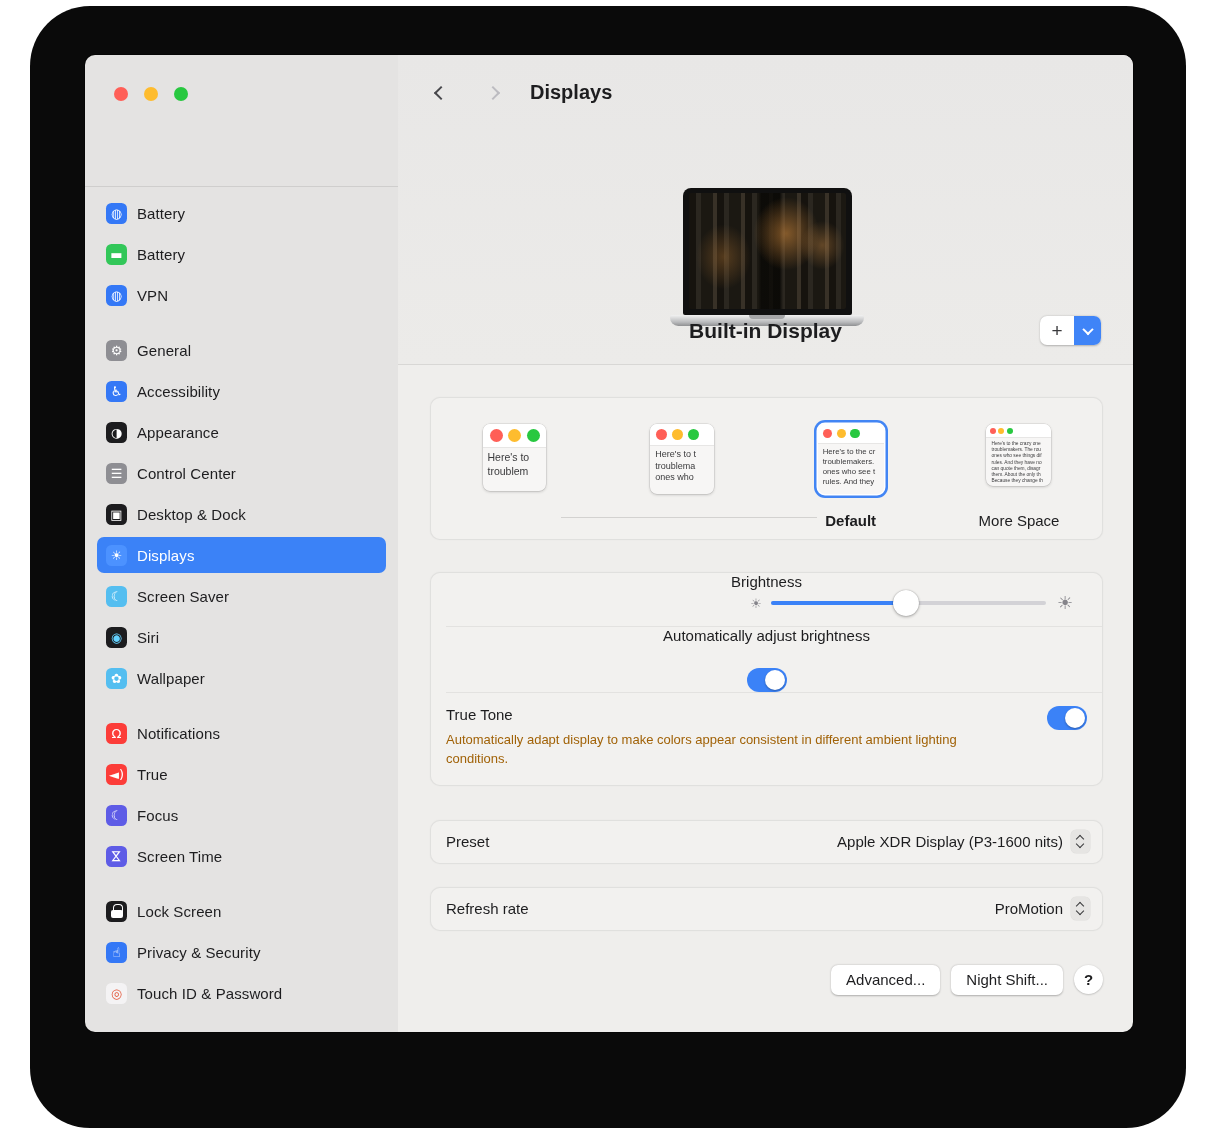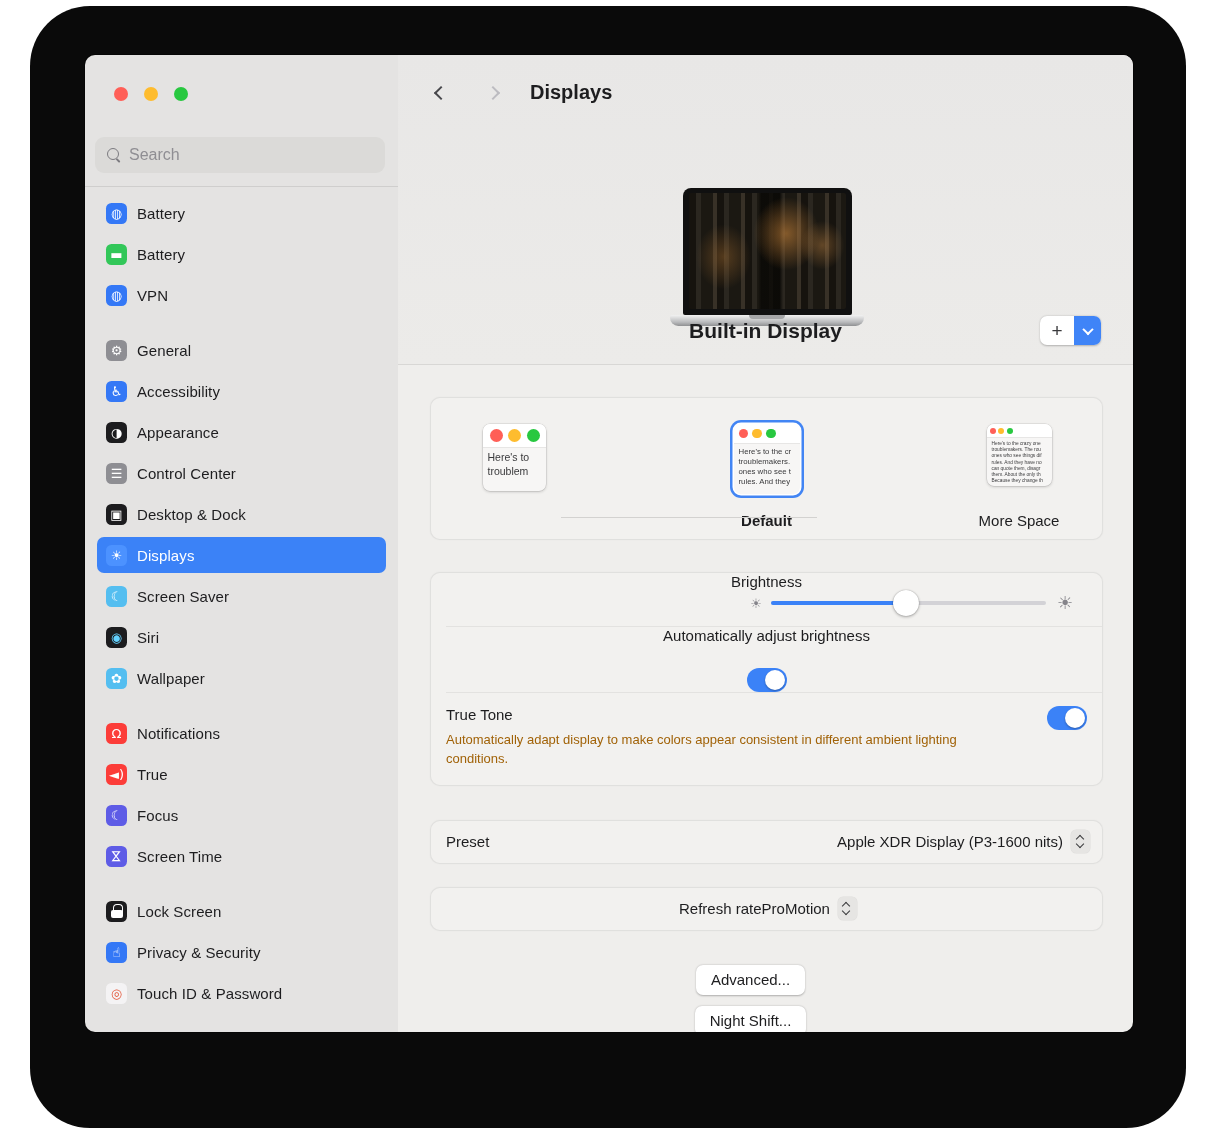--- a/index.html
+++ b/index.html
@@ -91,49 +91,45 @@
   .toggle { width:40px; height:24px; border-radius:12px; background:#3b82f7; position:relative; flex:none; cursor:pointer; }
   .toggle::after { content:""; position:absolute; top:2px; right:2px; width:20px; height:20px; border-radius:50%; background:#fff; box-shadow:0 1px 2px rgba(0,0,0,0.3); }
   .auto-row { height:65px; justify-content:space-between; }
   .truetone-row { display:block; padding:13px 15px 16px 15px; }
   .truetone-desc { font-size:13px; color:#a16207; margin-top:8px; max-width:575px; line-height:1.45; }
   .truetone-row .toggle { position:absolute; top:13px; right:15px; }
 
   
   .card-line { height:44px; display:flex; align-items:center; justify-content:space-between; padding:0 12px 0 15px; }
   .card-preset { margin-top:34px; }
-  .card-refresh { margin-top:23px;justify-content:center; }
+  .card-refresh { margin-top:23px; }
   .popup { display:flex; align-items:center; gap:8px; cursor:pointer; }
   .popup-value { font-size:15px; color:#1d1d1f; }
   .stepper { width:19px; height:23px; background:#e6e5e3; border-radius:5px; position:relative; box-shadow:0 0 0 0.5px rgba(0,0,0,0.08); }
   .stepper .up { position:absolute; left:5.5px; top:6px; width:6px; height:6px; border-left:1.8px solid #3a3a3c; border-top:1.8px solid #3a3a3c; transform:rotate(45deg); }
   .stepper .down { position:absolute; left:5.5px; bottom:6px; width:6px; height:6px; border-right:1.8px solid #3a3a3c; border-bottom:1.8px solid #3a3a3c; transform:rotate(45deg); }
 
   
-  .footer { margin:34px 30px 0 0; display:flex; justify-content:flex-end; align-items:center; gap:11px;flex-direction:column; }
+  .footer { margin:34px 30px 0 0; display:flex; justify-content:flex-end; align-items:center; gap:11px; }
   .btn { background:#ffffff; border:none; border-radius:7px; height:30px; padding:0 15px; font-family:"Liberation Sans",sans-serif; font-size:15px; color:#1d1d1f; box-shadow:0 0.5px 2px rgba(0,0,0,0.28); cursor:pointer; }
   .help-btn { width:29px; height:29px; border-radius:50%; background:#ffffff; border:none; box-shadow:0 0.5px 2px rgba(0,0,0,0.28); font-size:15px; font-weight:700; color:#1d1d1f; cursor:pointer; font-family:"Liberation Sans",sans-serif; }
 </style>
 </head>
 <body>
 
 <div class="stage">
   <div class="shadow"></div>
 
   <div class="window">
 
     <aside class="sidebar">
       <div class="traffic">
         <span class="tl" style="background:#FF5F57"></span>
         <span class="tl" style="background:#FEBC2E"></span>
         <span class="tl" style="background:#28C840"></span>
-      </div>
-      <div class="searchwrap">
-        <span class="mag"></span>
-        <input type="text" placeholder="Search" style="">
       </div>
       <div class="sb-divider"></div>
       <div class="sb-scroll">
           <div class="sb-group">
             <div class="sb-item">
               <span class="sb-icon" style="background: rgb(52, 120, 246);">
                 <span class="glyph">◍</span>
               </span>
               <span class="sb-label">Battery</span>
             </div>
@@ -284,20 +280,34 @@
               <div class="scale-option">
                 <div class="mini-window" style="width: 63px; height: 67px;">
                   <div class="mini-titlebar" style="height: 24px; gap: 5.85px; padding-left: 7.15px;">
                     <span class="mini-dot" style="height: 13px; width: 13px; background: rgb(255, 95, 87);"></span>
                     <span class="mini-dot" style="height: 13px; width: 13px; background: rgb(254, 188, 46);"></span>
                     <span class="mini-dot" style="height: 13px; width: 13px; background: rgb(40, 200, 64);"></span>
                   </div>
                   <div class="mini-body" style="font-size: 10.5px;">
                     <div>Here's to</div>
                     <div>troublem</div>
+                  </div>
+                </div>
+              </div>
+              <div class="scale-option">
+                <div class="mini-window" style="width: 64px; height: 70px;">
+                  <div class="mini-titlebar" style="height: 22px; gap: 4.95px; padding-left: 6.05px;">
+                    <span class="mini-dot" style="height: 11px; width: 11px; background: rgb(255, 95, 87);"></span>
+                    <span class="mini-dot" style="height: 11px; width: 11px; background: rgb(254, 188, 46);"></span>
+                    <span class="mini-dot" style="height: 11px; width: 11px; background: rgb(40, 200, 64);"></span>
+                  </div>
+                  <div class="mini-body" style="font-size: 9px;">
+                    <div>Here's to t</div>
+                    <div>troublema</div>
+                    <div>ones who</div>
                   </div>
                 </div>
               </div>
               <div class="scale-option">
                 <div class="mini-window selected" style="width: 66px; height: 70px;">
                   <div class="mini-titlebar" style="height: 20px; gap: 4.275px; padding-left: 5.225px;">
                     <span class="mini-dot" style="height: 9.5px; width: 9.5px; background: rgb(255, 95, 87);"></span>
                     <span class="mini-dot" style="height: 9.5px; width: 9.5px; background: rgb(254, 188, 46);"></span>
                     <span class="mini-dot" style="height: 9.5px; width: 9.5px; background: rgb(40, 200, 64);"></span>
                   </div>

